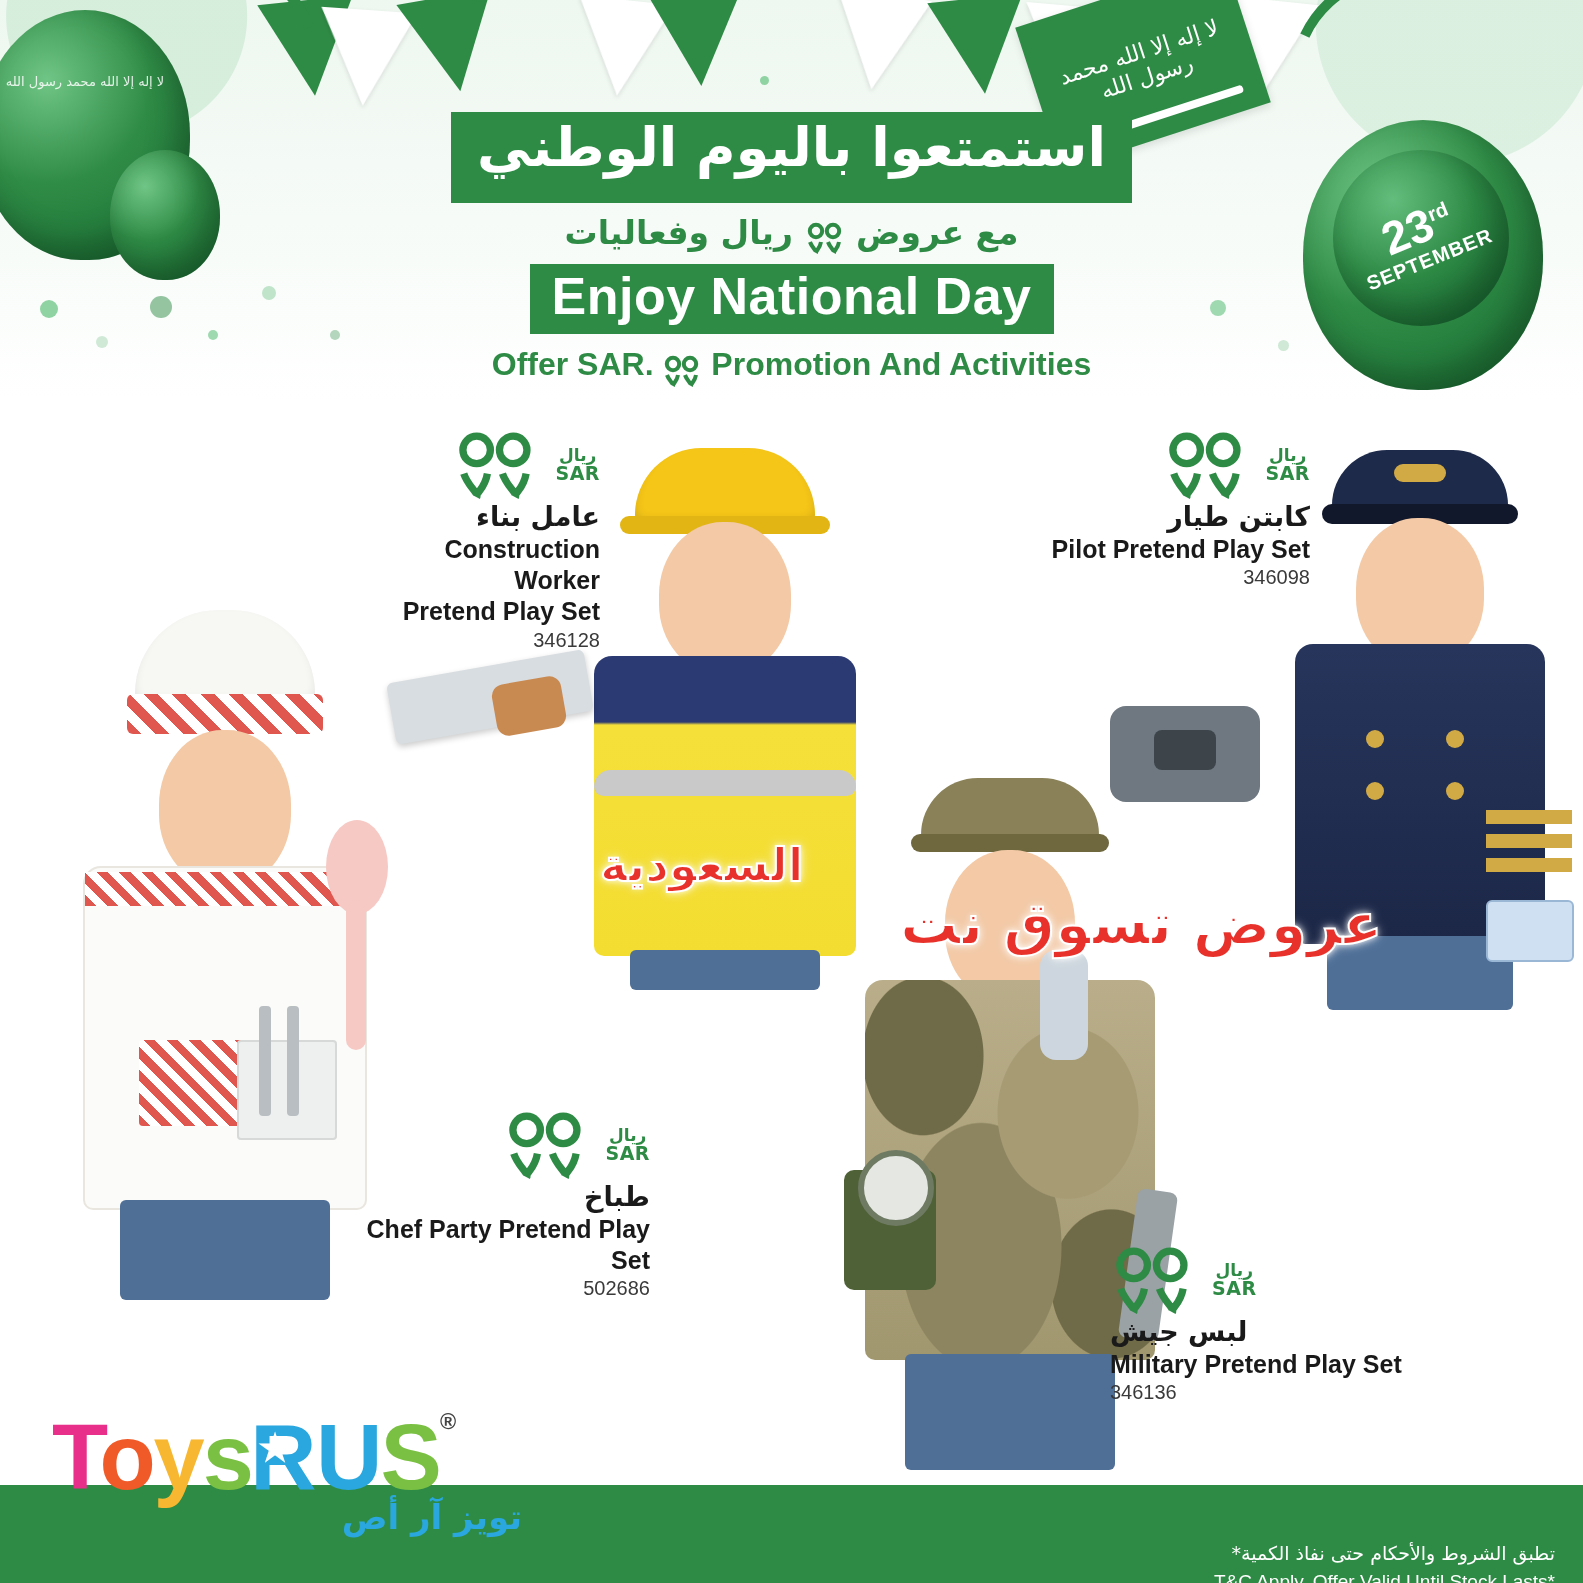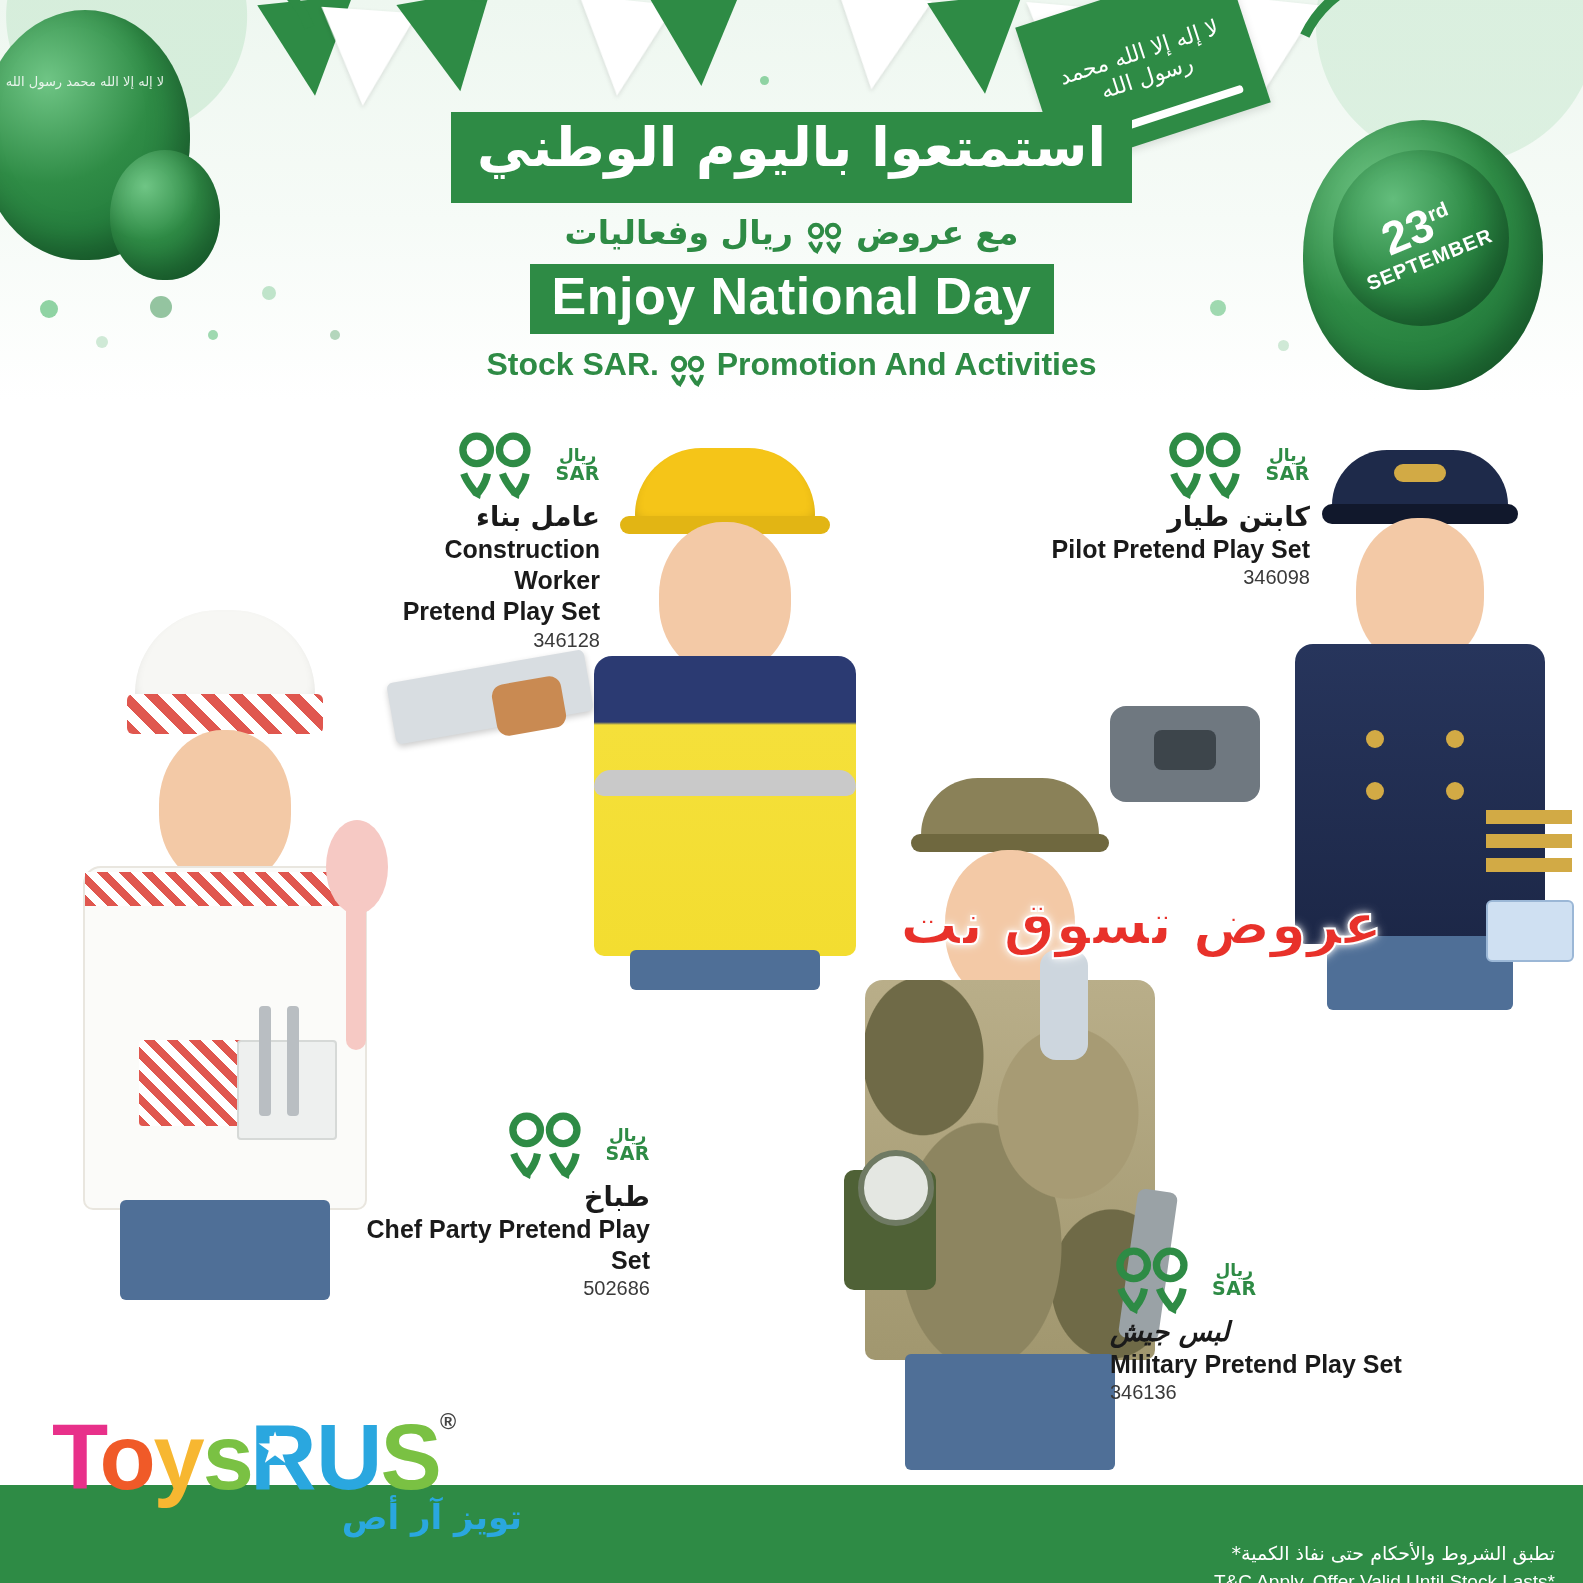--- a/index.html
+++ b/index.html
@@ -191,21 +191,21 @@
             <circle cx="11" cy="9" r="6.2"></circle>
               <circle cx="28" cy="9" r="6.2"></circle>
             <path d="M5 20c2 6 7 9 6 11M16 20c-1 6-4 8-5 10M23 20c2 6 7 9 6 11M34 20c-1 6-4 8-5 10"></path>
           </g>
         </svg>
       </span>
       <span>ريال وفعاليات</span>
     </div>
     <div class="h-en">Enjoy National Day</div>
     <div class="h-en-sub">
-      <span>Stock SAR.</span>
+      <span>Offer SAR.</span>
       <span class="sar-mark riyal">
         <svg width="40" height="32" viewBox="0 0 40 32" aria-hidden="true">
           <g fill="none" stroke="#2e8b45" stroke-width="4">
             <circle cx="11" cy="9" r="6.2"></circle>
               <circle cx="28" cy="9" r="6.2"></circle>
             <path d="M5 20c2 6 7 9 6 11M16 20c-1 6-4 8-5 10M23 20c2 6 7 9 6 11M34 20c-1 6-4 8-5 10"></path>
           </g>
         </svg>
       </span>
       <span>Promotion And Activities</span>
@@ -358,26 +358,27 @@
             <path d="M5 20c2 6 7 9 6 11M16 20c-1 6-4 8-5 10M23 20c2 6 7 9 6 11M34 20c-1 6-4 8-5 10"></path>
           </g>
         </svg>
       </span>
       <span class="units">
         <span class="ar">ريال</span>
         <span class="en">SAR</span>
       </span>
     </div>
     <div class="p-label">
-      <div class="p-ar" style="text-align:left;font-style:italic;">لبس جيش</div>
+      <div class="p-ar" style="text-align:left;">لبس جيش</div>
       <div class="p-en">Military Pretend Play Set</div>
       <div class="p-sku">346136</div>
     </div>
   </div>
 
+  <div class="watermark wm1">السعودية</div>
   <div class="watermark wm2">عروض تسوق نت</div>
 
   <div class="footer">
     <div class="tc">
       <div class="ar">تطبق الشروط والأحكام حتى نفاذ الكمية*</div>
       <div class="en">T&amp;C Apply, Offer Valid Until Stock Lasts*</div>
     </div>
   </div>
 
   <div class="logo">

